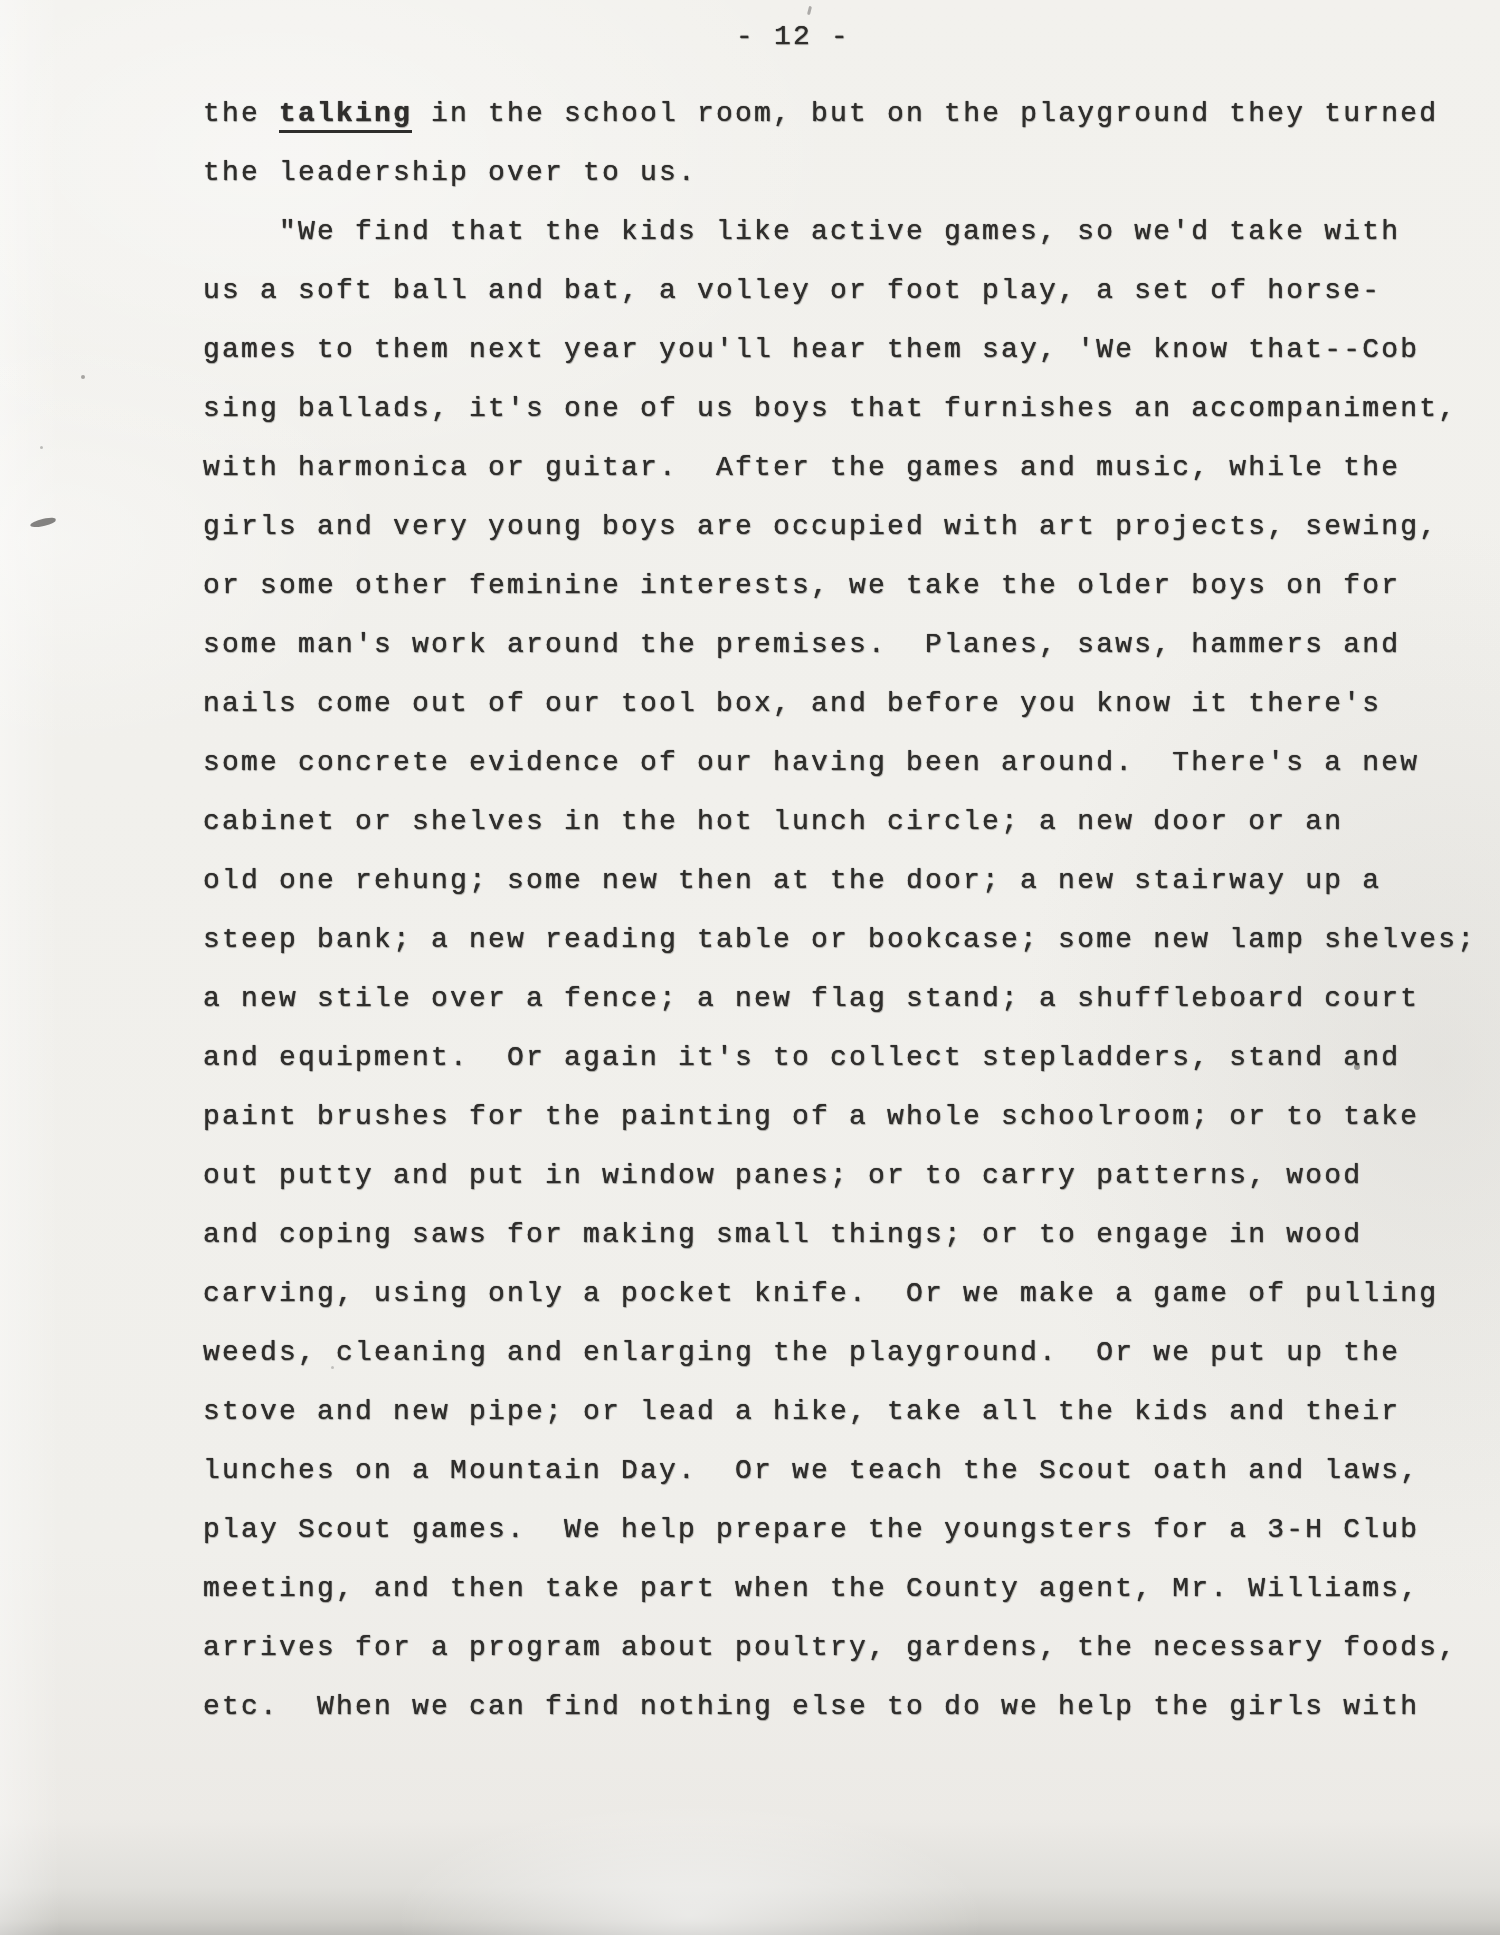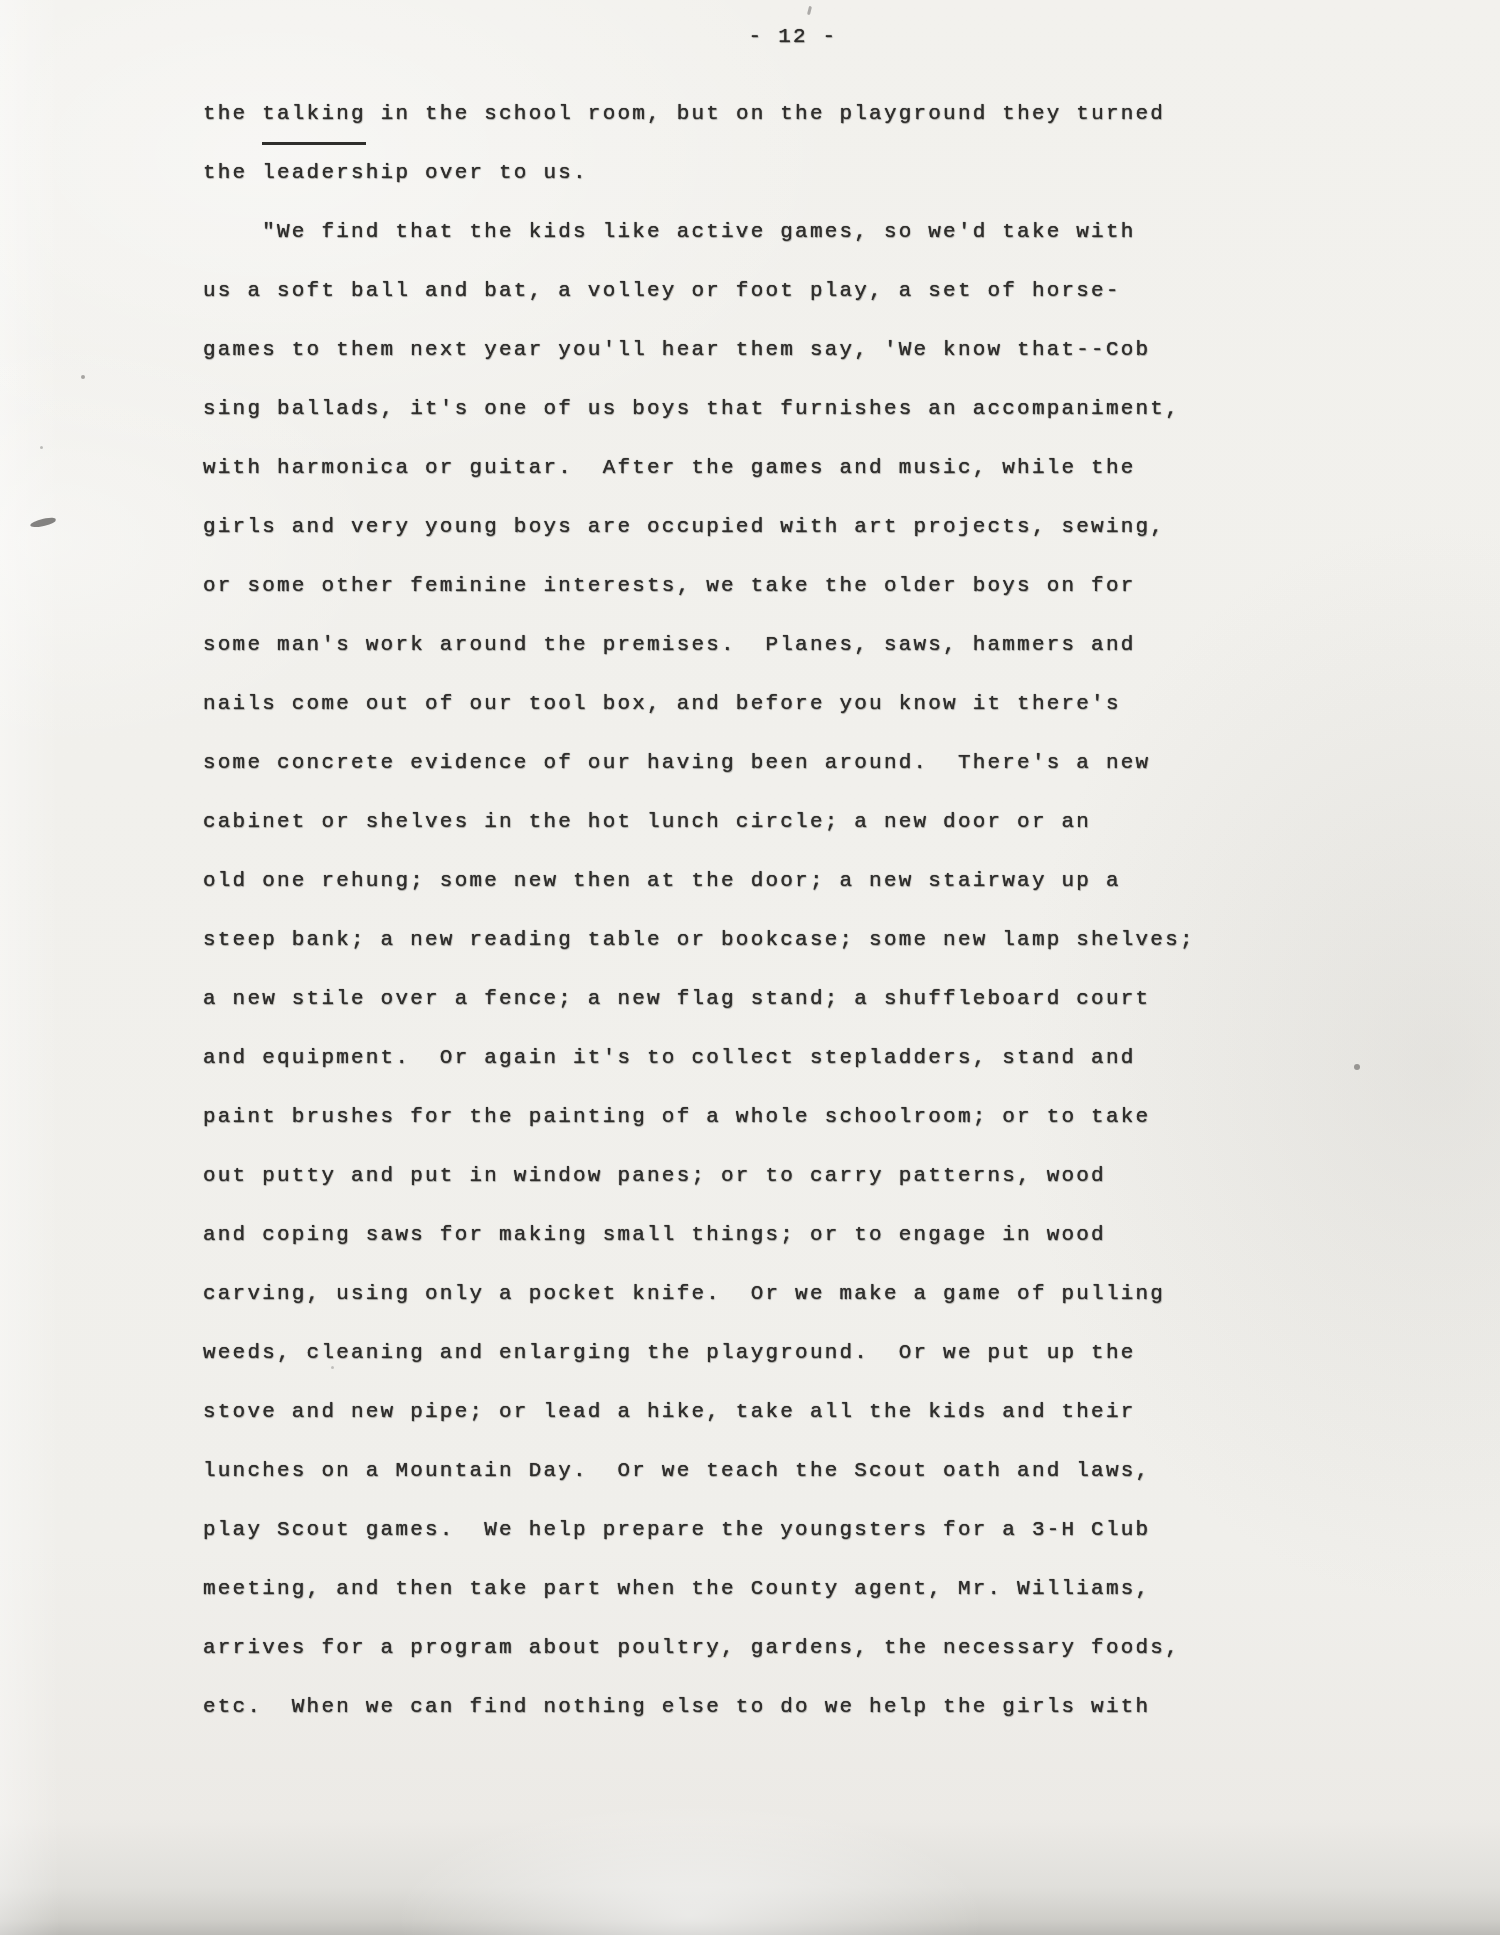--- a/index.html
+++ b/index.html
@@ -20,21 +20,21 @@
     color: var(--ink, #2f2e2c);
     background:
       radial-gradient(ellipse 420px 160px at 46% 99%, rgba(255,255,255,0.55), rgba(255,255,255,0) 70%),
       radial-gradient(ellipse 900px 500px at 18% 8%, rgba(255,255,255,0.4), rgba(255,255,255,0) 65%),
       radial-gradient(ellipse 700px 900px at 96% 55%, rgba(196,194,189,0.28), rgba(196,194,189,0) 60%),
       radial-gradient(ellipse 500px 300px at 3% 28%, rgba(255,255,255,0.35), rgba(255,255,255,0) 70%),
       linear-gradient(to right, rgba(255,255,255,0.35) 0%, rgba(255,255,255,0) 4%),
       linear-gradient(to bottom, #f2f1ed 0%, #f0efeb 80%, #eceae6 94%, #e0dfdb 97.5%, #cfcec9 99.2%, #bcbbb7 100%);
   }
   .typed {
-    font-size: 21px;
+    font-size: 28px;
     letter-spacing: 2.2px;
     white-space: pre;
     text-shadow:
       0 0 0.9px currentColor,
       0.6px 0.7px 0.9px rgba(47,46,44,0.35),
       -0.4px 0.3px 0.7px rgba(47,46,44,0.18);
   }
   .page-number {
     position: absolute;
     top: 17px;
@@ -48,21 +48,22 @@
     top: 84px;
     left: 203px;
     width: 1240px;
   }
   .line {
     height: 59px;
     line-height: 59px;
   }
   .underline-word {
     border-bottom: 3px solid currentColor;
-    padding-bottom: 17px;
+    padding-bottom: 1px;
+    font-weight: bold;
   }
   
   .speck {
     position: absolute;
     background: rgba(55,54,52,0.75);
     border-radius: 50%;
   }
   .speck.s1 { left: 81px;  top: 375px;  width: 4px;  height: 4px;  opacity: .55; }
   .speck.s2 { left: 30px;  top: 519px;  width: 26px; height: 7px;  border-radius: 60% 40% 50% 50%; transform: rotate(-12deg); opacity: .8; }
   .speck.s3 { left: 40px;  top: 446px;  width: 3px;  height: 3px;  opacity: .4; }

